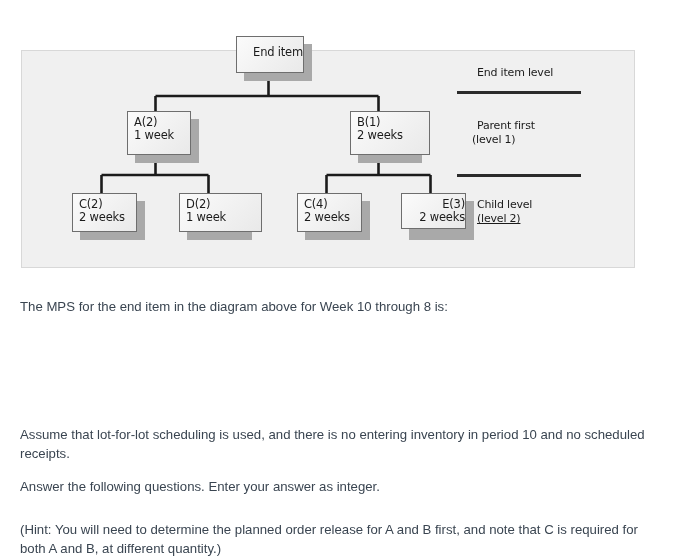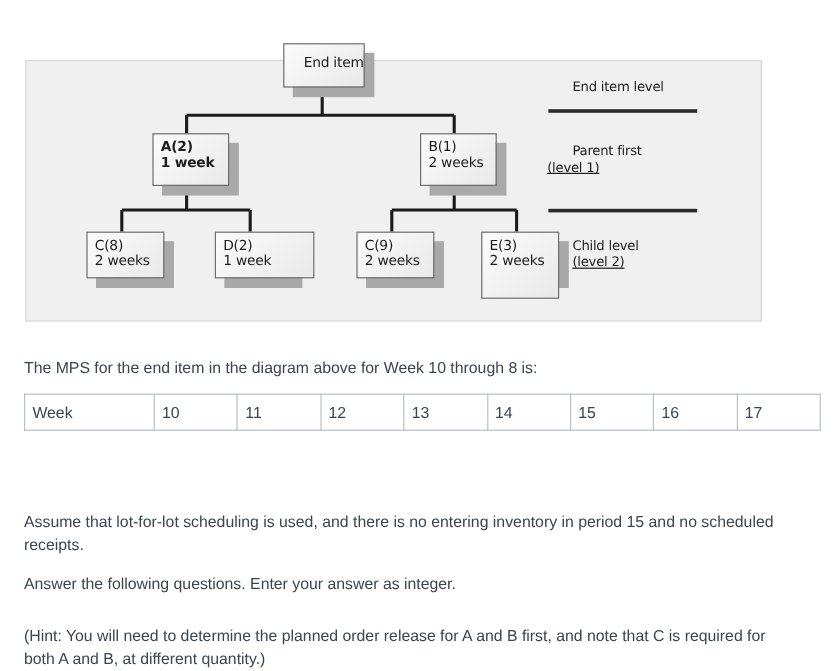--- a/index.html
+++ b/index.html
@@ -136,75 +136,64 @@
 <div class="node-shadow" style="left:358px; top:119px; width:64px; height:44px;"></div>
 <div class="node-shadow" style="left:80px;  top:201px; width:65px; height:39px;"></div>
 <div class="node-shadow" style="left:187px; top:201px; width:65px; height:39px;"></div>
 <div class="node-shadow" style="left:305px; top:201px; width:65px; height:39px;"></div>
 <div class="node-shadow" style="left:409px; top:201px; width:65px; height:39px;"></div>
 
 <div class="node-box" style="left:236px; top:36px; width:68px; height:37px; padding-top:9px;text-align:right;">
   <span>End item</span>
 </div>
 
-<div class="node-box" style="left:127px; top:111px; width:64px; height:44px;font-weight:bold;">
+<div class="node-box" style="left:127px; top:111px; width:64px; height:44px;">
   <span>A(2)</span>
   <span class="node-line2">1 week</span>
 </div>
 
-<div class="node-box" style="left:350px; top:111px; width:64px; height:44px;">
+<div class="node-box" style="left:350px; top:111px; width:80px; height:44px;">
   <span>B(1)</span>
   <span class="node-line2">2 weeks</span>
 </div>
 
 <div class="node-box" style="left:72px; top:193px; width:65px; height:39px;">
-  <span>C(8)</span>
+  <span>C(2)</span>
   <span class="node-line2">2 weeks</span>
 </div>
 
 <div class="node-box" style="left:179px; top:193px; width:83px; height:39px;">
   <span>D(2)</span>
   <span class="node-line2">1 week</span>
 </div>
 
 <div class="node-box" style="left:297px; top:193px; width:65px; height:39px;">
-  <span>C(9)</span>
+  <span>C(4)</span>
   <span class="node-line2">2 weeks</span>
 </div>
 
-<div class="node-box" style="left:401px; top:193px; width:65px; height:56px;">
+<div class="node-box" style="left:401px; top:193px; width:65px; height:36px;text-align:right;">
   <span>E(3)</span>
   <span class="node-line2">2 weeks</span>
 </div>
 
 <div class="legend-label" style="left:477px; top:66px;">End item level</div>
 <div class="legend-rule" style="left:457px; top:91px; width:124px;"></div>
 
 <div class="legend-label" style="left:477px; top:119px;">Parent first</div>
-<div class="legend-label" style="left:456px; top:133px;text-decoration:underline;">(level 1)</div>
+<div class="legend-label" style="left:472px; top:133px;">(level 1)</div>
 <div class="legend-rule" style="left:457px; top:174px; width:124px;"></div>
 
 <div class="legend-label" style="left:477px; top:198px;">Child level</div>
 <div class="legend-label" style="left:477px; top:212px;text-decoration:underline;">(level 2)</div>
 
 <div class="prose" style="left:20px; top:297px; width:660px;">The MPS for the end item in the diagram above for Week 10 through 8 is:</div>
 
 <table id="mps-table">
   <tbody>
-    <tr class="row-week">
-      <td class="label-cell">Week</td>
-      <td>10</td>
-      <td>11</td>
-      <td>12</td>
-      <td>13</td>
-      <td>14</td>
-      <td>15</td>
-      <td>16</td>
-      <td>17</td>
-    </tr>
   </tbody>
 </table>
 
-<div class="prose" style="left:20px; top:425px; width:650px;">Assume that lot-for-lot scheduling is used, and there is no entering inventory in period 15 and no scheduled receipts.</div>
+<div class="prose" style="left:20px; top:425px; width:650px;">Assume that lot-for-lot scheduling is used, and there is no entering inventory in period 10 and no scheduled receipts.</div>
 
 <div class="prose" style="left:20px; top:477px; width:650px;">Answer the following questions. Enter your answer as integer.</div>
 
 <div class="prose" style="left:20px; top:520px; width:640px;">(Hint: You will need to determine the planned order release for A and B first, and note that C is required for both A and B, at different quantity.)</div>
 
 </body></html>

